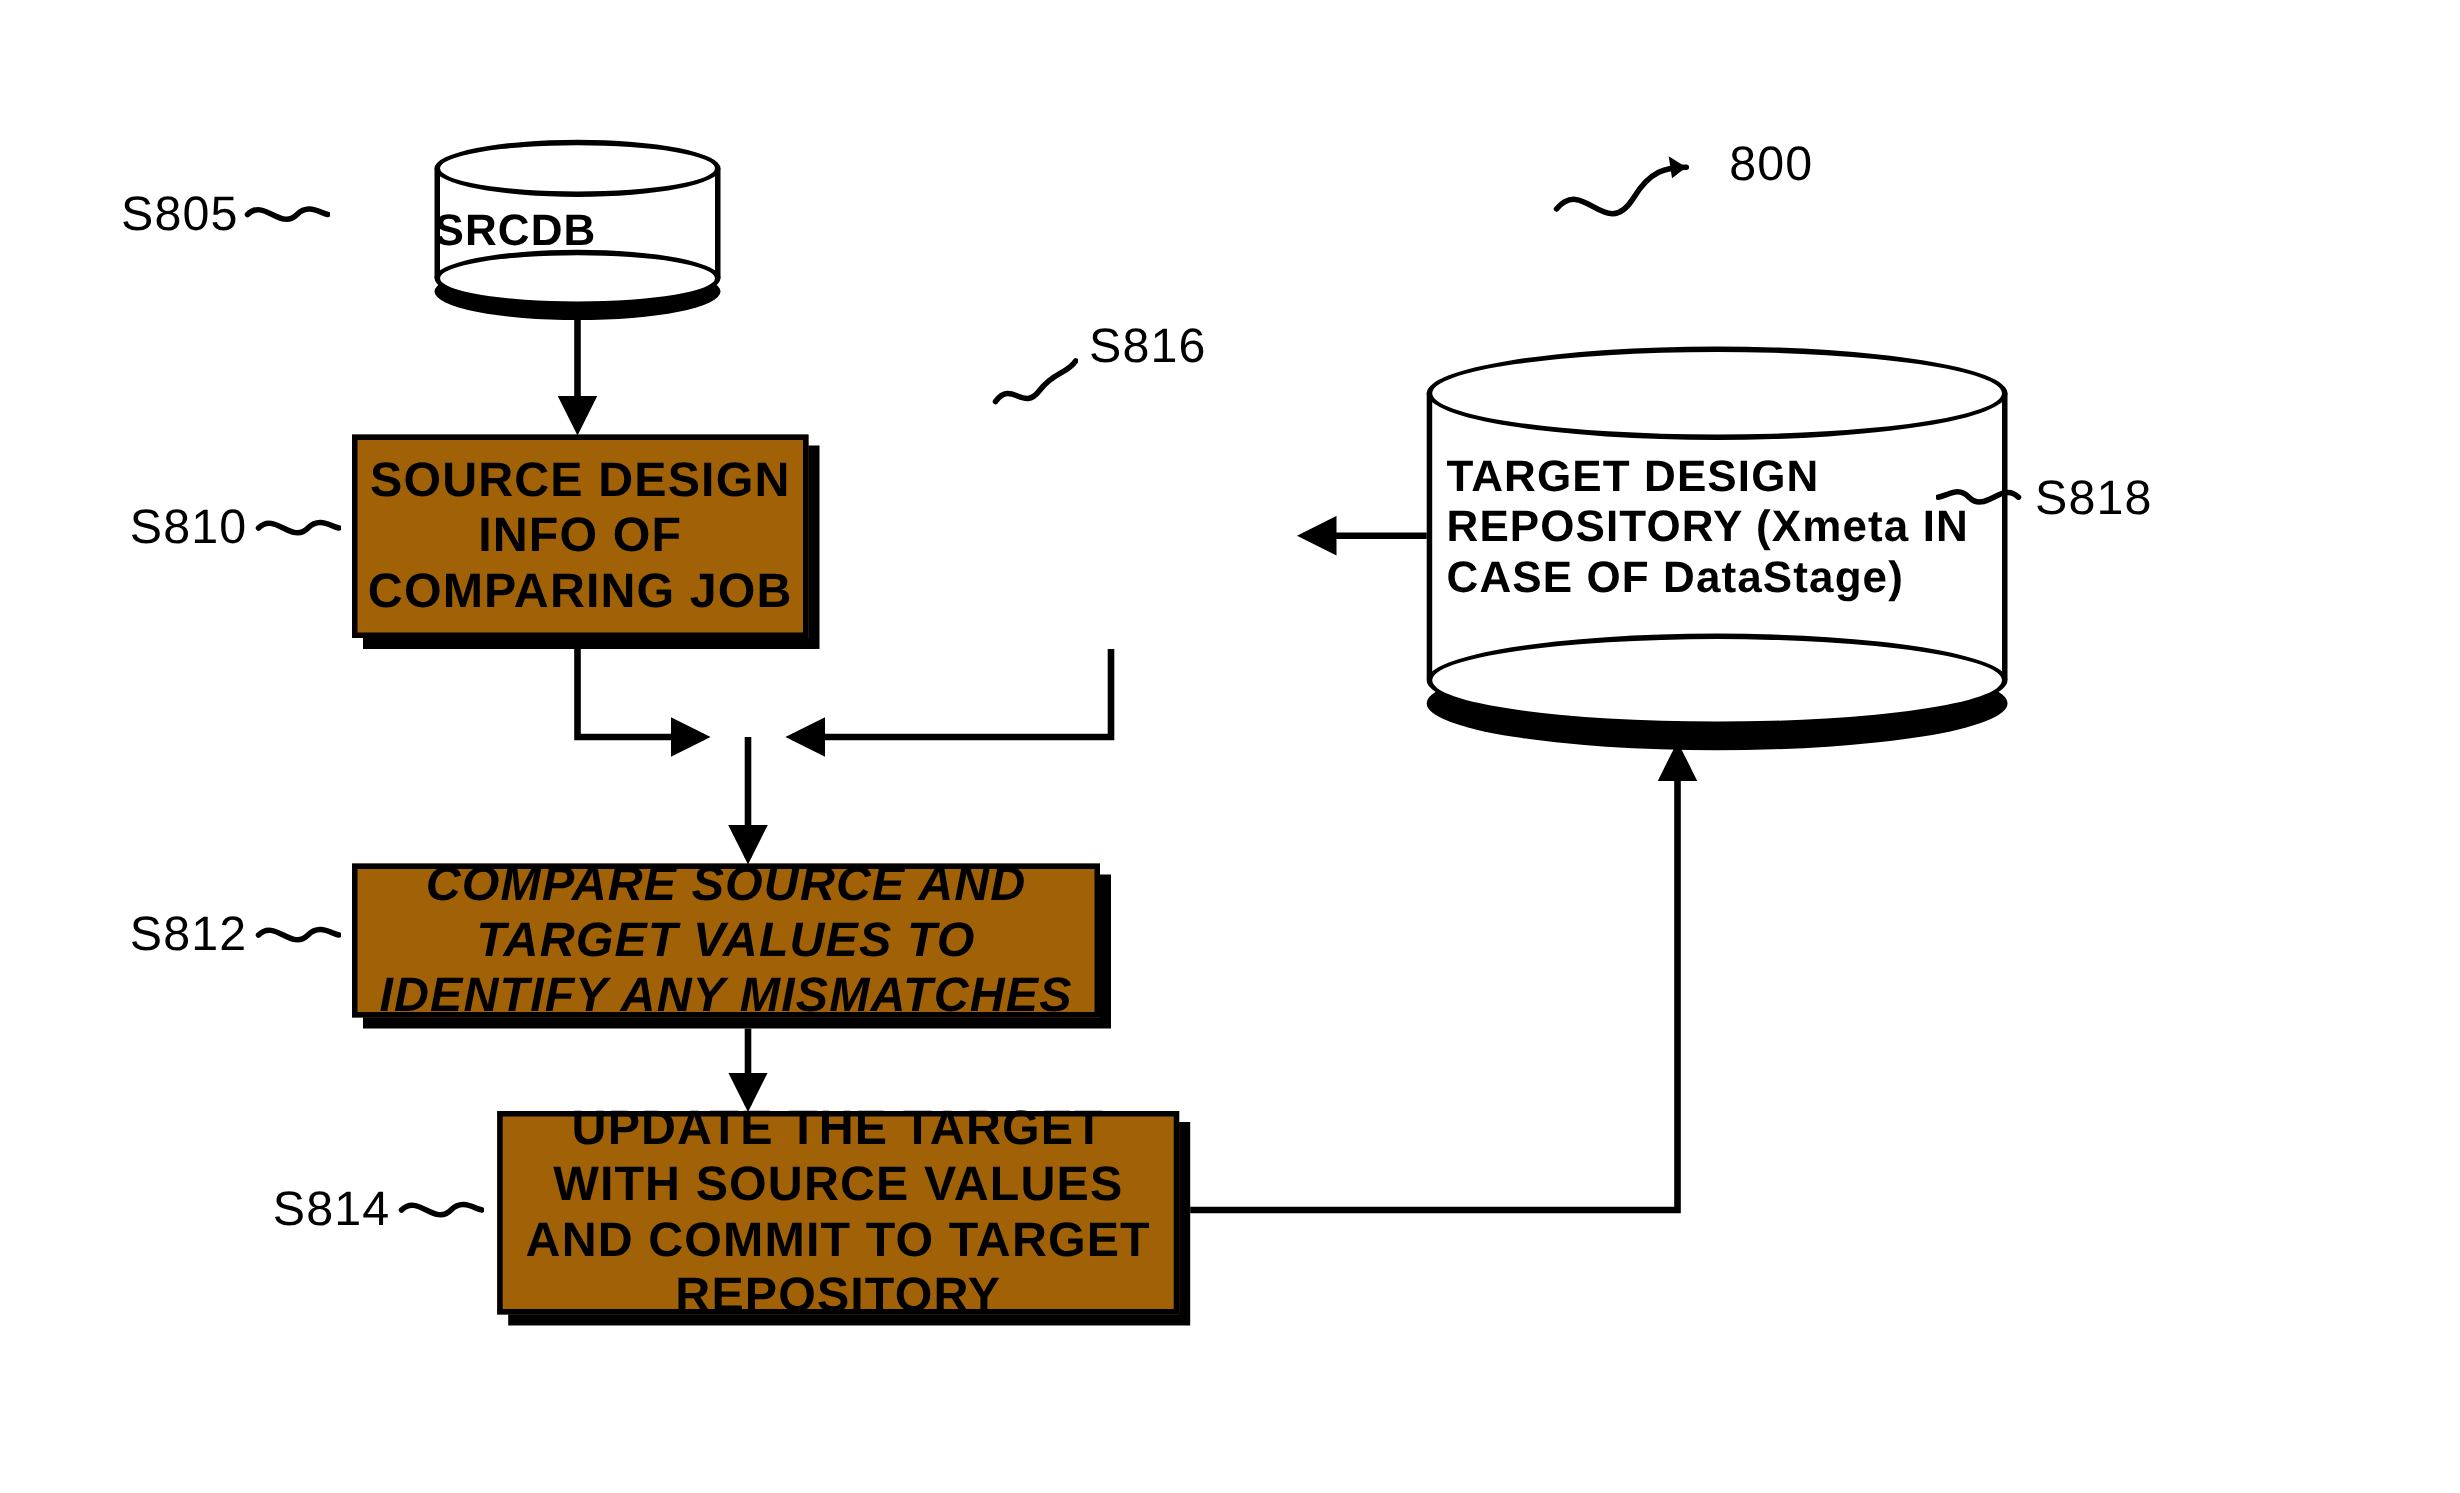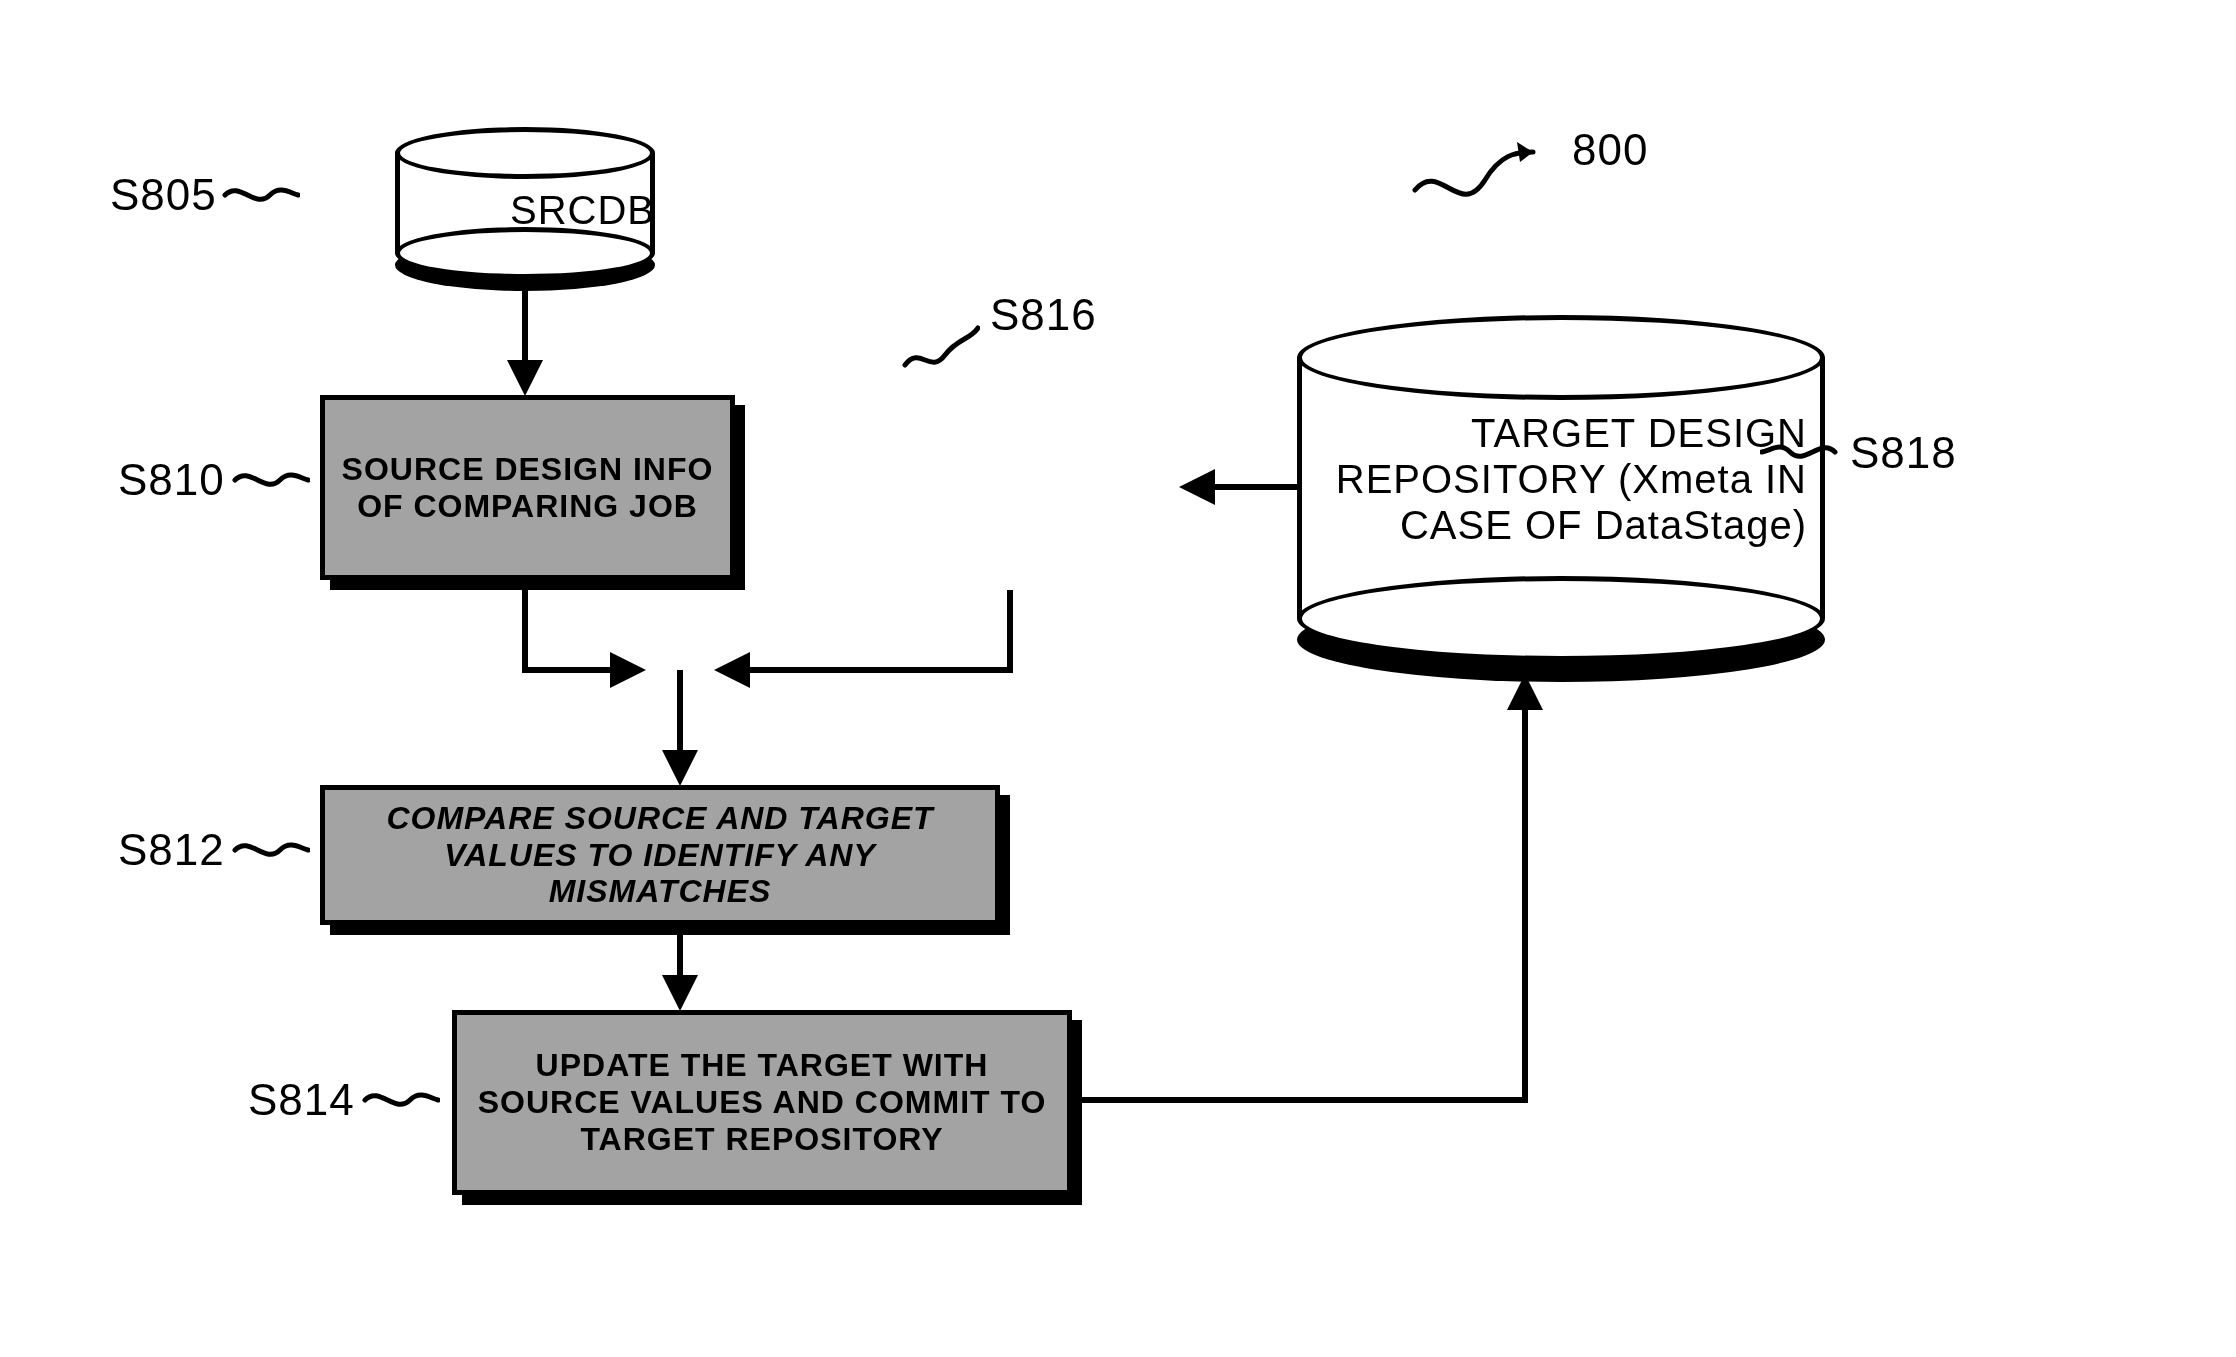--- a/index.html
+++ b/index.html
@@ -9,30 +9,30 @@
     font-family: Arial, Helvetica, sans-serif;
   }
   .canvas {
     position: relative;
     width: 2236px;
     height: 1357px;
     background: #ffffff;
   }
   .box {
     position: absolute;
-    background: #a3a3a3;
+    background: #a16207;
     border: 5px solid #000;
     box-shadow: 10px 10px 0 #000;
     display: flex;
     align-items: center;
     justify-content: center;
     text-align: center;
     padding: 8px 4px;
     box-sizing: border-box;
-    font-size: 32px;
+    font-size: 44px;
     font-weight: 600;
     line-height: 1.15;
     letter-spacing: 1px;
   }
   .label {
     position: absolute;
     font-size: 44px;
     font-weight: 500;
     letter-spacing: 1px;
   }
@@ -60,23 +60,23 @@
   }
   .cyl-bottom-shadow {
     position: absolute;
     left: 0; right: 0;
     background: #000;
     border-radius: 50%;
   }
   .cyl-text {
     position: absolute;
     left: 0; right: 0;
-    text-align: right;
+    text-align: left;
     font-size: 40px;
-    font-weight: 400;
+    font-weight: 700;
     letter-spacing: 1px;
     line-height: 1.15;
   }
   
   .swoosh {
     position: absolute;
     display: flex;
     align-items: center;
     justify-content: center;
   }

